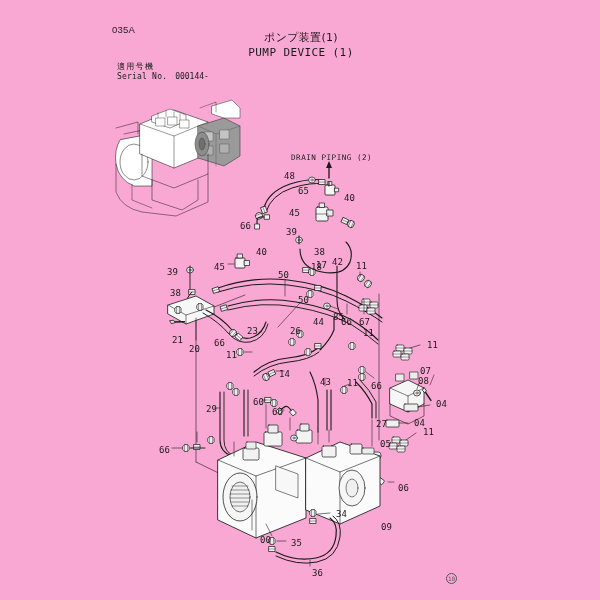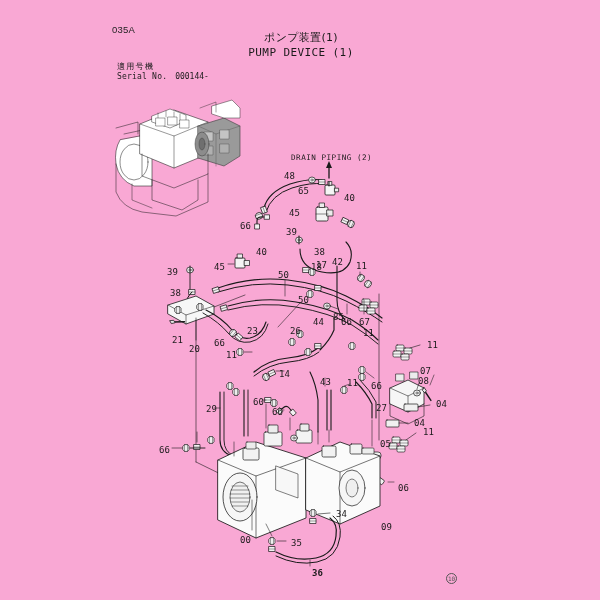--- a/index.html
+++ b/index.html
@@ -721,27 +721,27 @@
       <div class="callout" style="left: 226px; top: 351px;">11</div>
       <div class="callout" style="left: 279px; top: 370px;">14</div>
       <div class="callout" style="left: 320px; top: 378px;">43</div>
       <div class="callout" style="left: 347px; top: 379px;">11</div>
       <div class="callout" style="left: 371px; top: 382px;">66</div>
       <div class="callout" style="left: 420px; top: 367px;">07</div>
       <div class="callout" style="left: 418px; top: 377px;">08</div>
       <div class="callout" style="left: 436px; top: 400px;">04</div>
       <div class="callout" style="left: 253px; top: 398px;">60</div>
       <div class="callout" style="left: 272px; top: 408px;">66</div>
-      <div class="callout" style="left: 376px; top: 404px;">27</div>
+      <div class="callout" style="left: 376px; top: 420px;">27</div>
       <div class="callout" style="left: 206px; top: 405px;">29</div>
       <div class="callout" style="left: 414px; top: 419px;">04</div>
       <div class="callout" style="left: 423px; top: 428px;">11</div>
       <div class="callout" style="left: 159px; top: 446px;">66</div>
       <div class="callout" style="left: 380px; top: 440px;">05</div>
       <div class="callout" style="left: 398px; top: 484px;">06</div>
       <div class="callout" style="left: 381px; top: 490px; margin-top: 33px;">09</div>
       <div class="callout" style="left: 336px; top: 510px;">34</div>
-      <div class="callout" style="left: 240px; top: 536px;">00</div>
+      <div class="callout" style="left: 260px; top: 536px;">00</div>
       <div class="callout" style="left: 291px; top: 539px;">35</div>
-      <div class="callout" style="left: 312px; top: 569px; font-weight: bold;">36</div>
+      <div class="callout" style="left: 312px; top: 569px;">36</div>
     </div>
 
 </div>
 
 </body></html>

